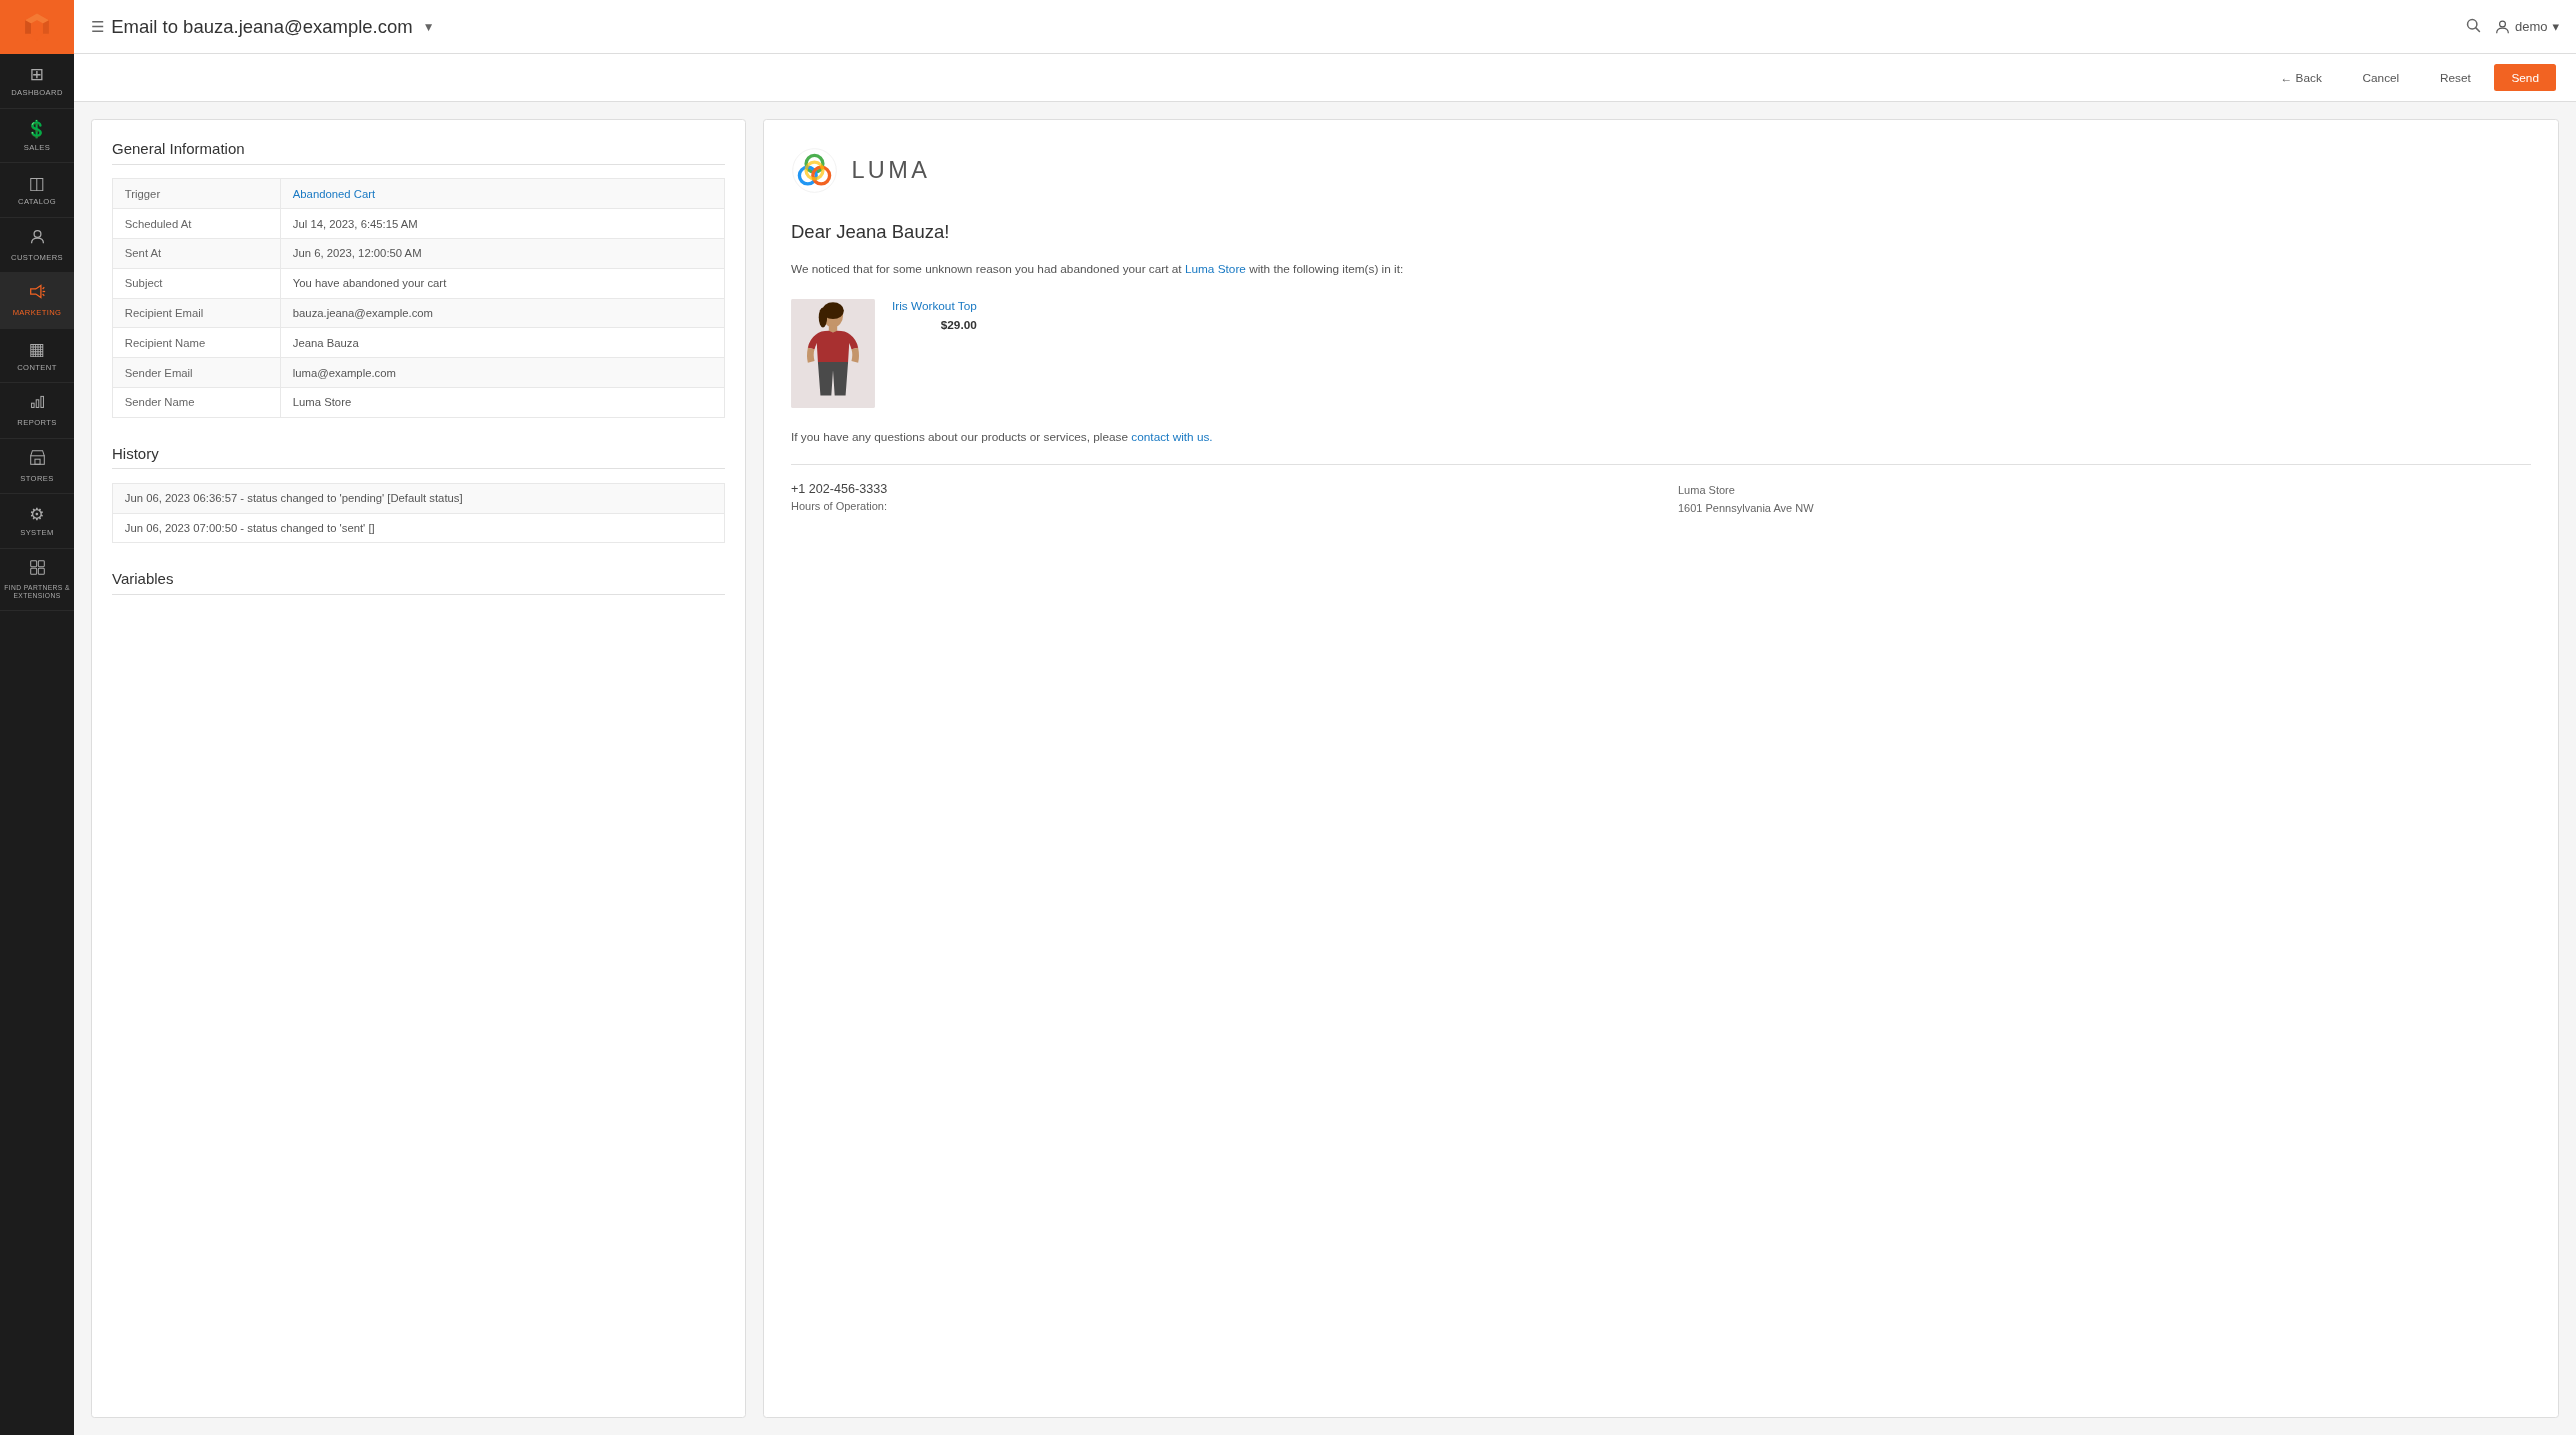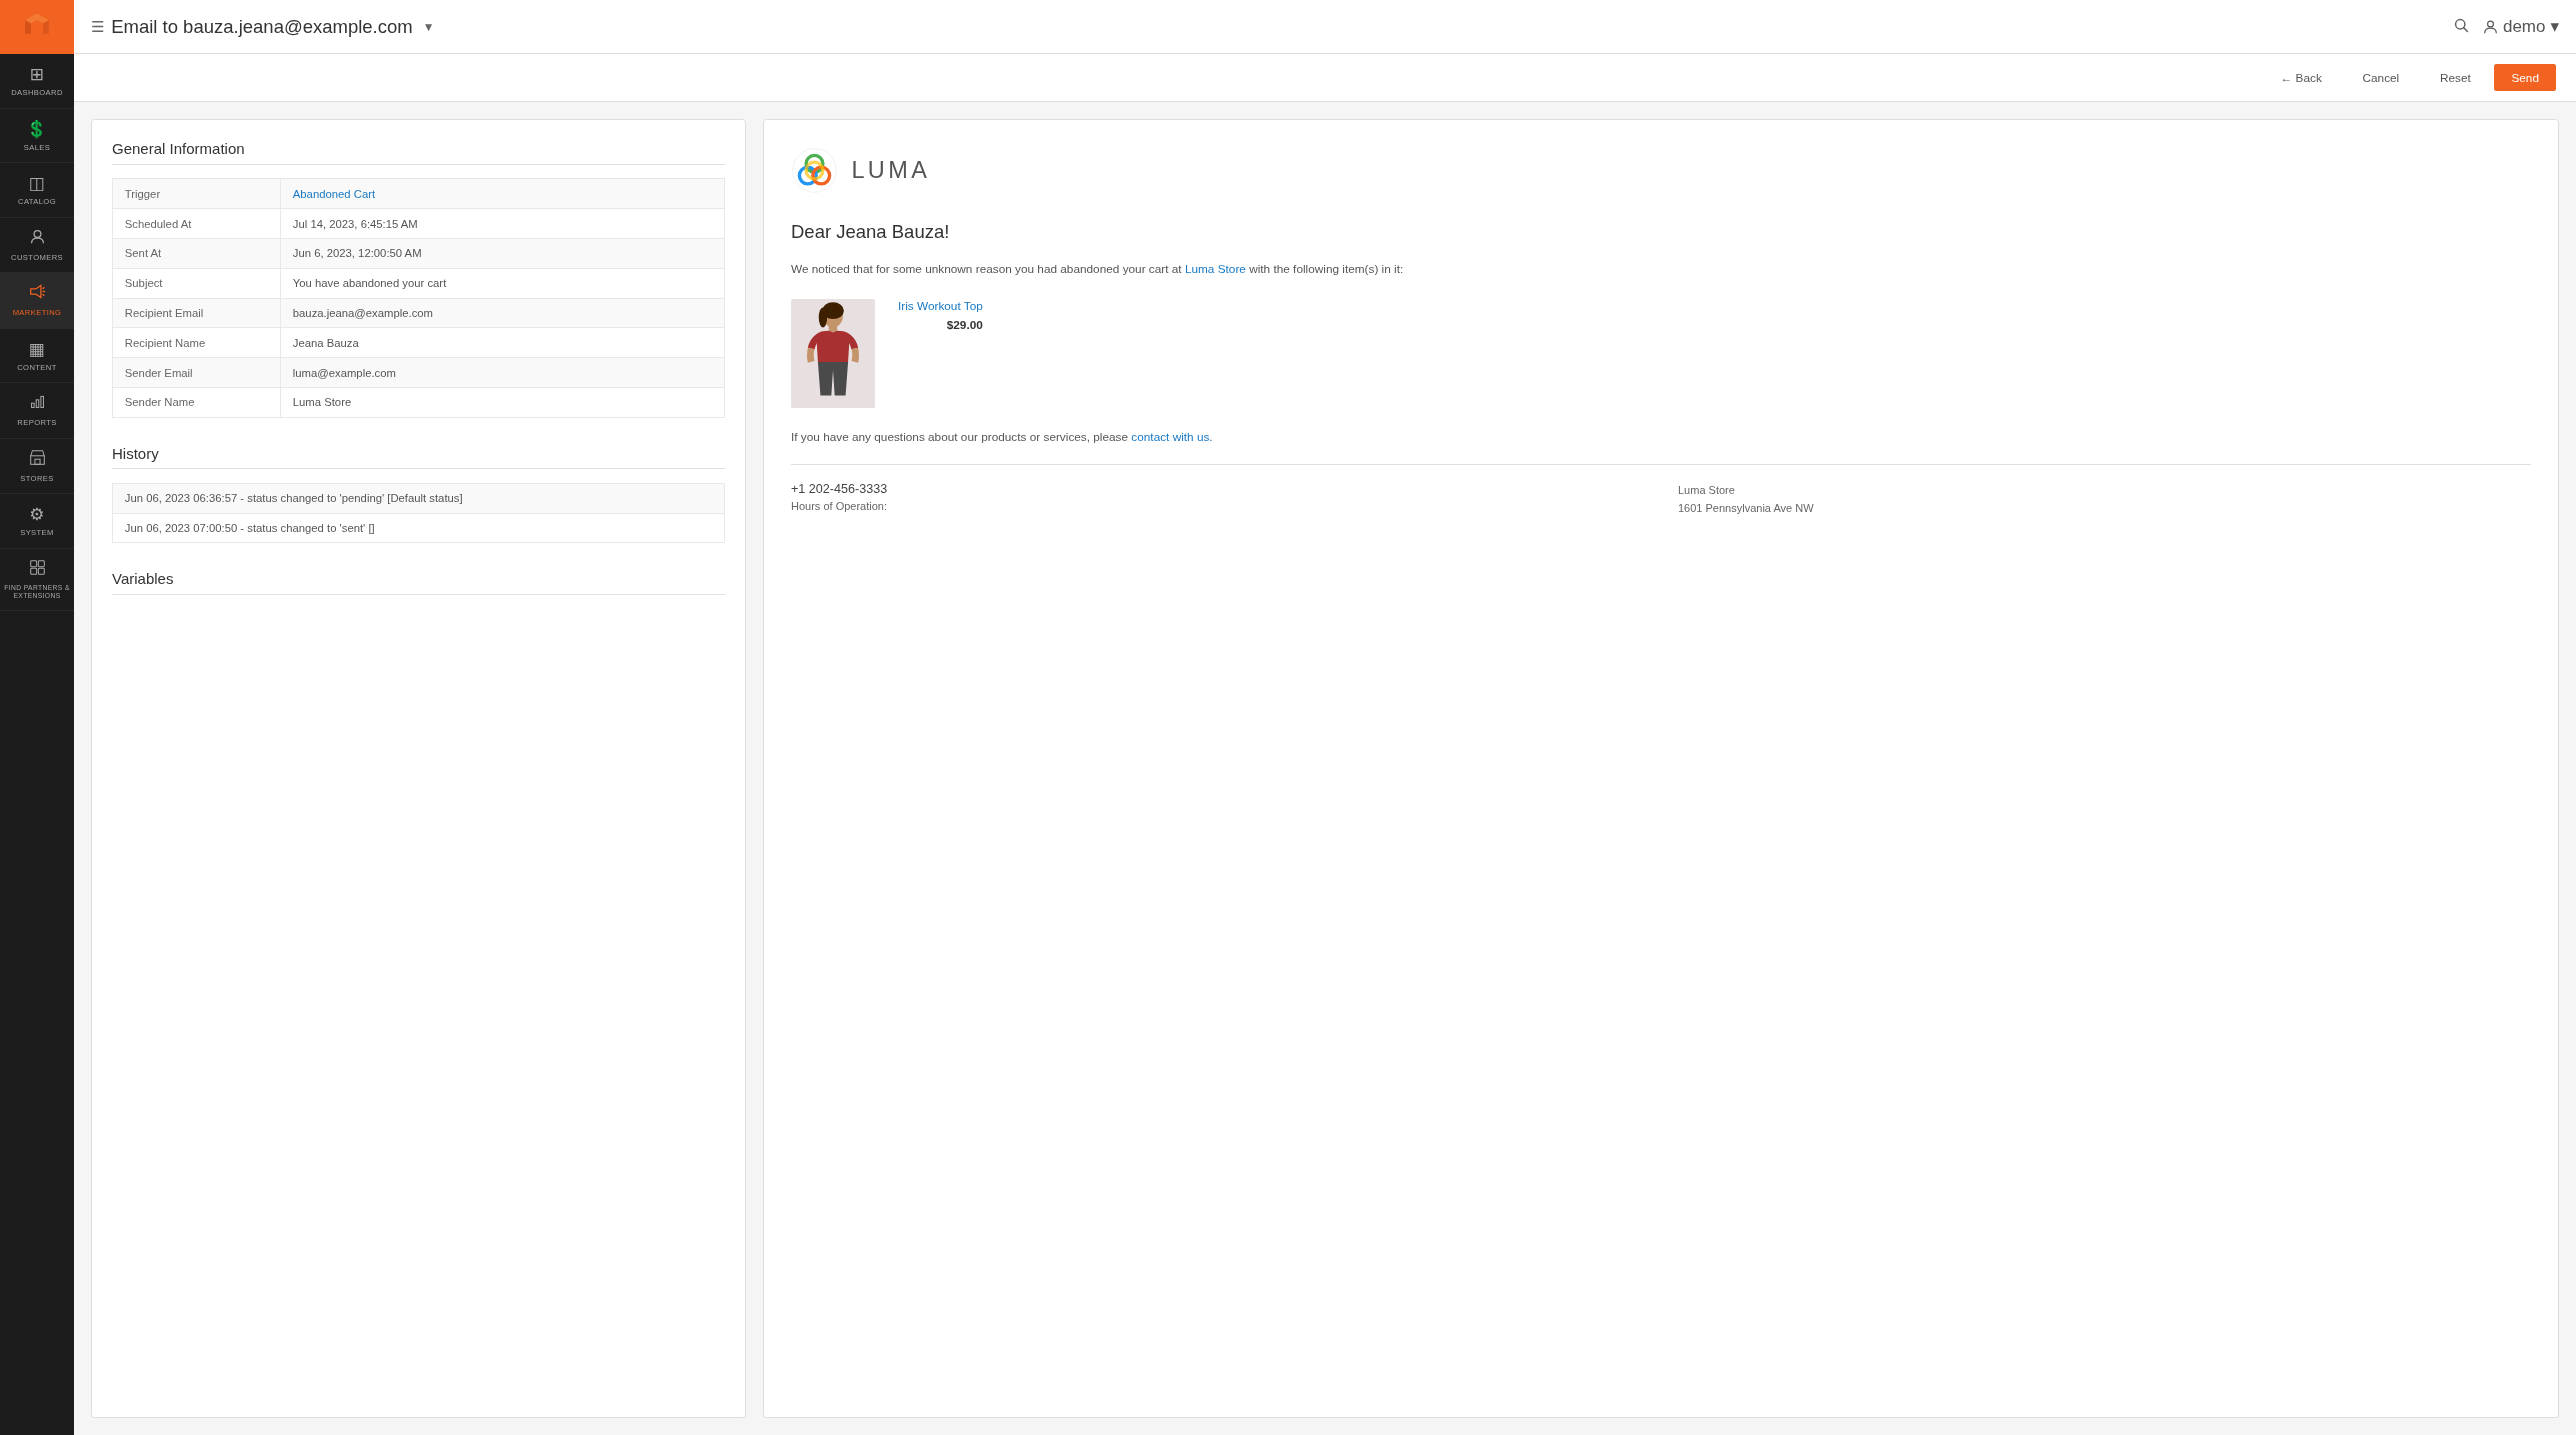--- a/index.html
+++ b/index.html
@@ -71,21 +71,21 @@
       align-items: center;
       gap: 6.7px;
       font-size: 18.5px;
       color: #333;
     }
     .topbar-menu-icon { font-size: 15px; color: #666; cursor: pointer; }
     .topbar-title-text { font-size: 18.5px; font-weight: 300; text-align: right; }
     .topbar-dropdown { font-size: 11.8px; color: #666; margin-left: 3.4px; }
     .topbar-right { display: flex; align-items: center; gap: 13.4px; }
     .topbar-search { font-size: 15px; color: #666; cursor: pointer; }
-    .topbar-user { display: flex; align-items: center; gap: 5px; color: #555; font-size: 17px; cursor: pointer; }
+    .topbar-user { display: flex; align-items: center; gap: 5px; color: #555; font-size: 13px; cursor: pointer; }
 
     
     .action-bar {
       background: #fff;
       border-bottom: 0.8px solid #ddd;
       padding: 10px 20px;
       display: flex;
       align-items: center;
       justify-content: flex-end;
       gap: 6.7px;
@@ -211,21 +211,21 @@
       height: 109px;
       background: #f0f0f0;
       border-radius: 1.7px;
       overflow: hidden;
       flex-shrink: 0;
       display: flex;
       align-items: center;
       justify-content: center;
     }
     
-    .product-info { display: flex; flex-direction: column; gap: 5px; margin-left: 6px; }
+    .product-info { display: flex; flex-direction: column; gap: 5px; }
     .product-name { color: #1979c3; font-size: 11.8px; text-decoration: none; }
     .product-price { font-size: 11.8px; color: #333; font-weight: 600; text-align: right; }
 
     .finish-checkout-btn {
       display: block;
       background: #1979c3;
       color: #fff;
       border: none;
       padding: 11.8px 27px;
       font-size: 12.6px;

